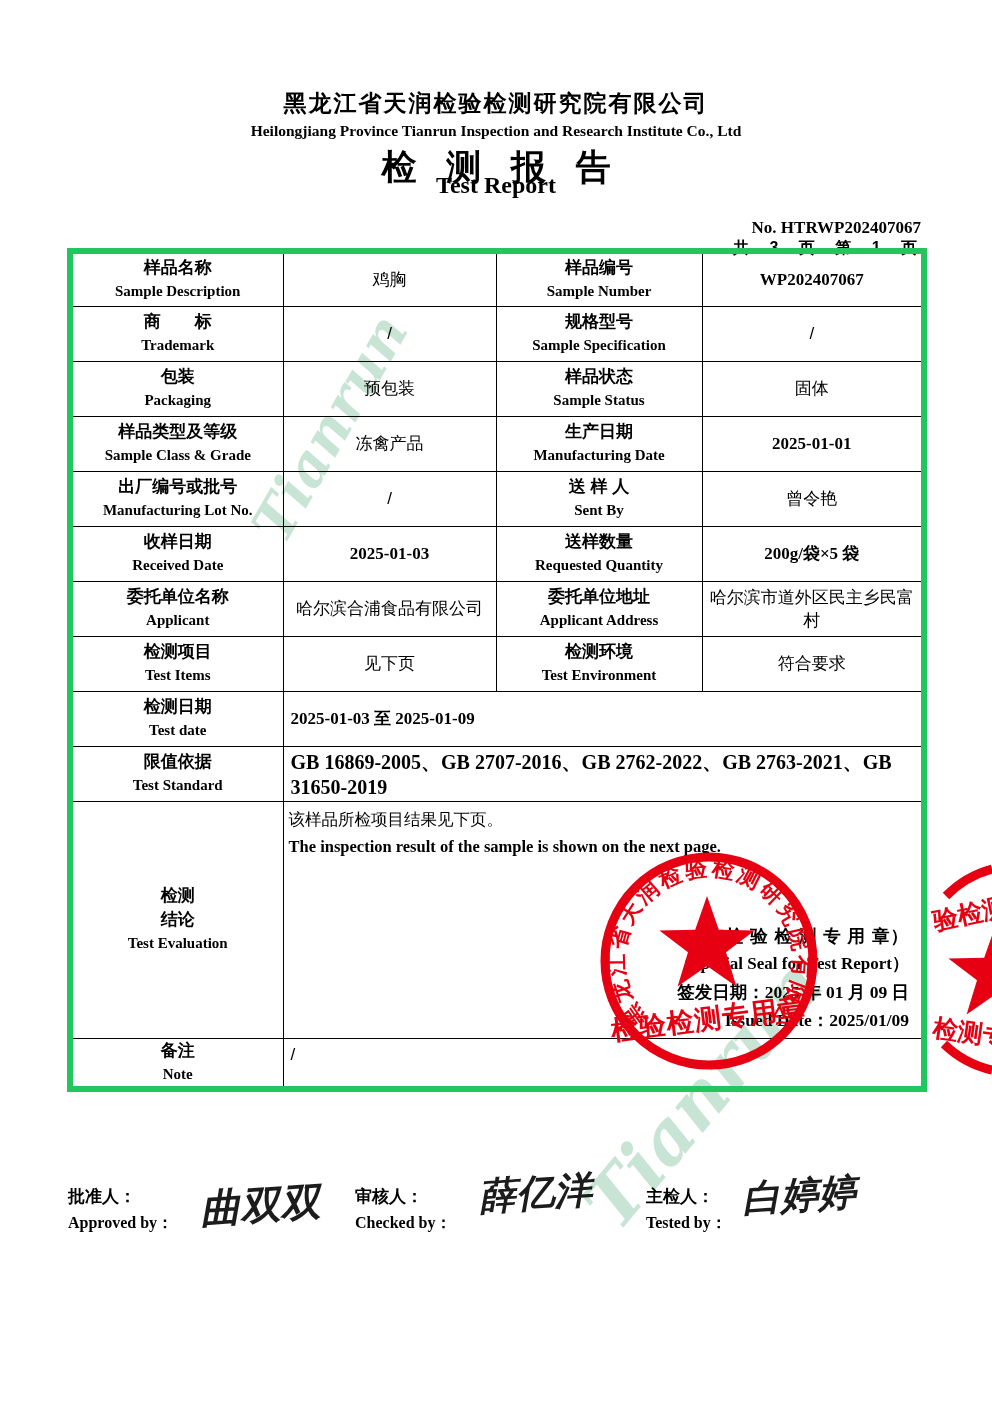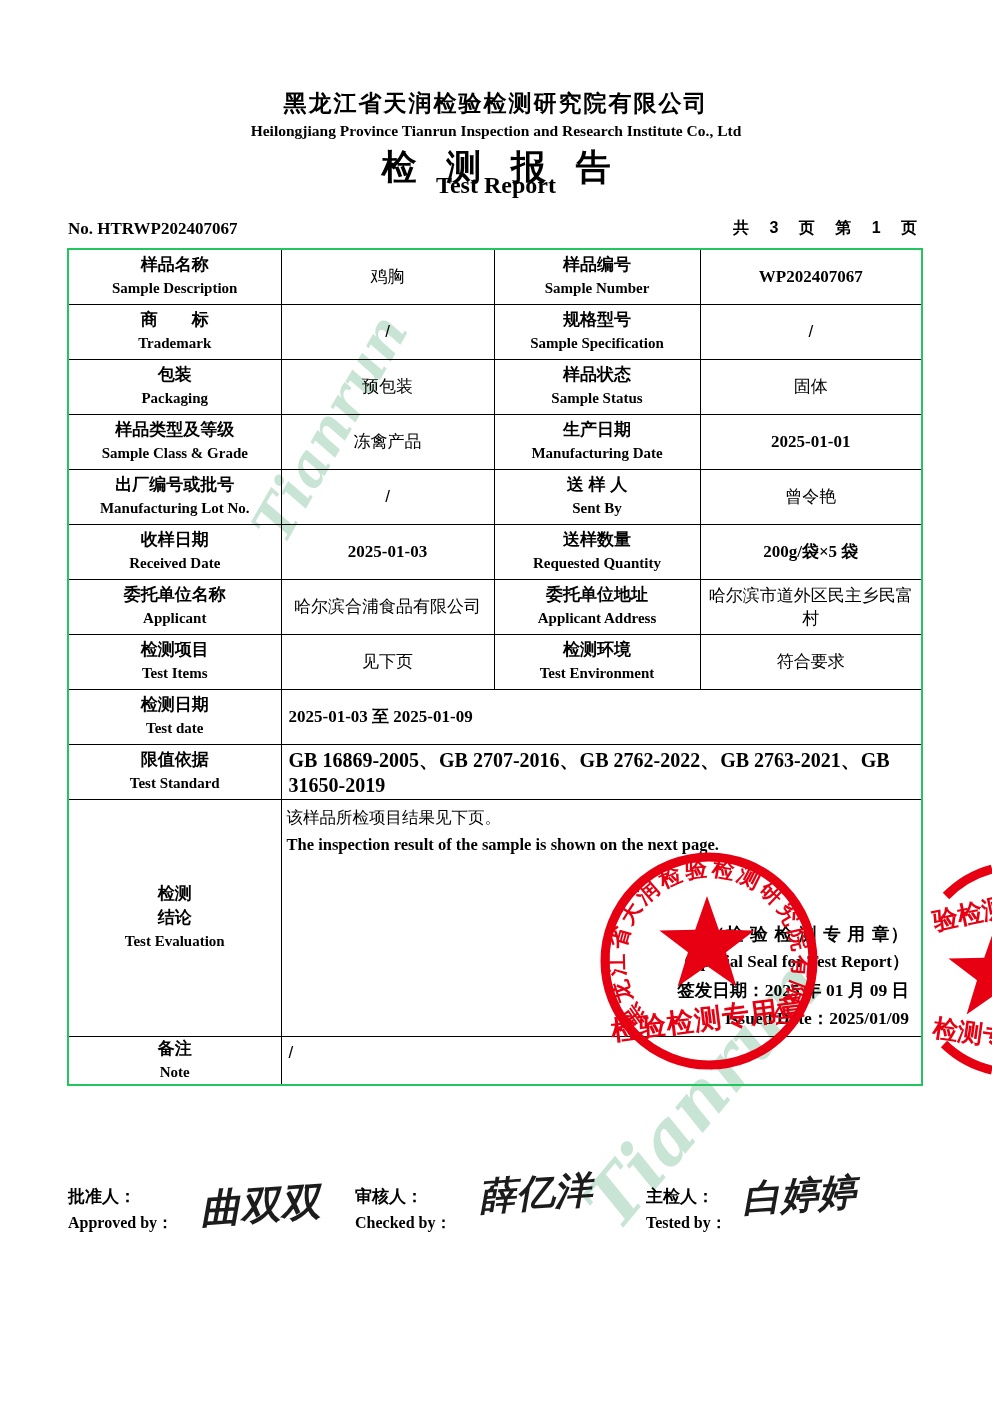--- a/index.html
+++ b/index.html
@@ -10,40 +10,40 @@
     font-family:"Liberation Sans", sans-serif; color:#000;
   }
   
   .hdr { position:absolute; left:0; width:100%; text-align:center; }
   #org-cn  { top:88px;  font-size:23px; font-weight:bold; letter-spacing:2px; }
   #org-en  { top:122px; font-size:15.5px; font-weight:bold; font-family:"Liberation Serif", serif; }
   #title-cn{ top:144px; font-size:35px; font-weight:bold; letter-spacing:0.85em; padding-left:0.85em; }
   #title-en{ top:172px; font-size:24px; font-weight:bold; font-family:"Liberation Serif", serif; }
   #no-line {
     position:absolute; left:68px; right:71px; top:218px;
-    display:flex; justify-content:space-between; align-items:flex-end;
+    display:flex; justify-content:space-between; align-items:flex-end;flex-direction:column;
   }
   #report-no { font-size:17px; font-weight:bold; font-family:"Liberation Serif", serif; }
   #page-info { font-size:16px; font-weight:bold; letter-spacing:4px; word-spacing:8px; }
   
   .wm {
     position:absolute; z-index:1; pointer-events:none;
     font-family:"DejaVu Serif", serif; font-style:italic; font-weight:bold;
     color:rgba(154,206,177,0.55); transform-origin:0 0;
   }
   #wm1 { left:238px; top:520px; font-size:56px; transform:rotate(-60deg); }
   #wm2 { left:566px; top:1190px; font-size:72px; transform:rotate(-50deg); }
   
   #report-table {
     position:absolute; left:67px; top:248px; z-index:2;
     border-collapse:collapse; table-layout:fixed; width:854px;
     background:transparent;
   }
   #report-table td { border:1px solid #000; vertical-align:middle; }
-  #report-table { border:2px solid #22c55e; }
+  #report-table { border:6px solid #22c55e; }
   td.lbl { text-align:center; }
   .lc { font-size:17px; font-weight:bold; line-height:24px; }
   .le { font-size:15px; font-weight:bold; line-height:23px; font-family:"Liberation Serif", serif; }
   td.val { text-align:center; font-size:17px; line-height:23px; padding:2px 4px; }
   td.val.num { font-weight:bold; font-family:"Liberation Serif", serif; font-size:17px; }
   td.wide-val { text-align:left; padding-left:7px; font-weight:bold; font-family:"Liberation Serif", serif; font-size:17px; }
   td.std { font-size:20px; }
   tr.h55 { height:55px; } tr.h237 { height:237px; } tr.h53 { height:44px; }
   
   #eval-cell { position:relative; padding:0; }

